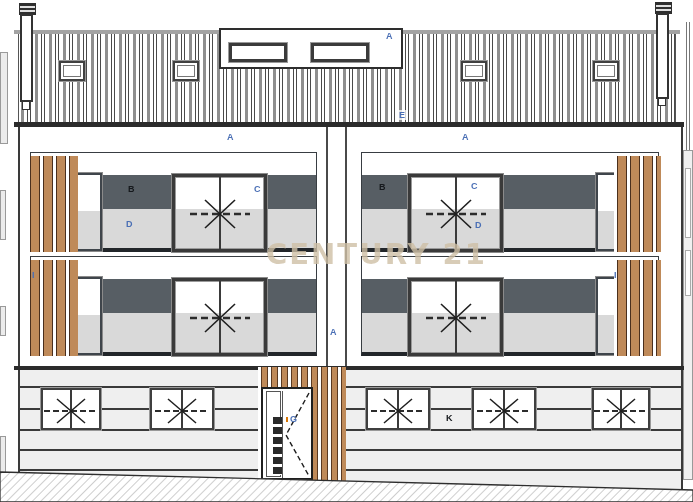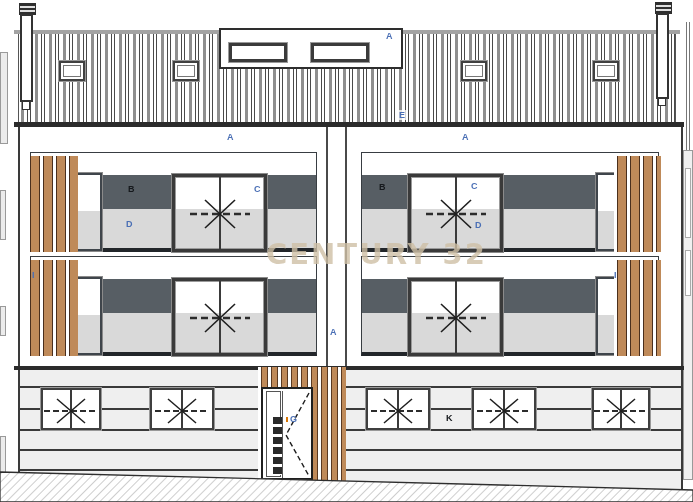--- a/index.html
+++ b/index.html
@@ -237,15 +237,15 @@
   <span class="lbl" style="left:126px;top:219px">D</span>
   <span class="lbl dark" style="left:379px;top:182px">B</span>
   <span class="lbl" style="left:471px;top:181px">C</span>
   <span class="lbl" style="left:475px;top:220px">D</span>
   <span class="lbl" style="left:32px;top:270px">I</span>
   <span class="lbl" style="left:614px;top:270px">I</span>
   <span class="lbl" style="left:290px;top:414px">G</span>
   <div class="tick" style="left:286px;top:417px"></div>
   <span class="lbl dark" style="left:446px;top:413px">K</span>
 
-  <div class="wm" style="left:266px;top:237px">CENTURY 32</div>
+  <div class="wm" style="left:266px;top:237px">CENTURY 21</div>
 
 </div>
 
 </body></html>

